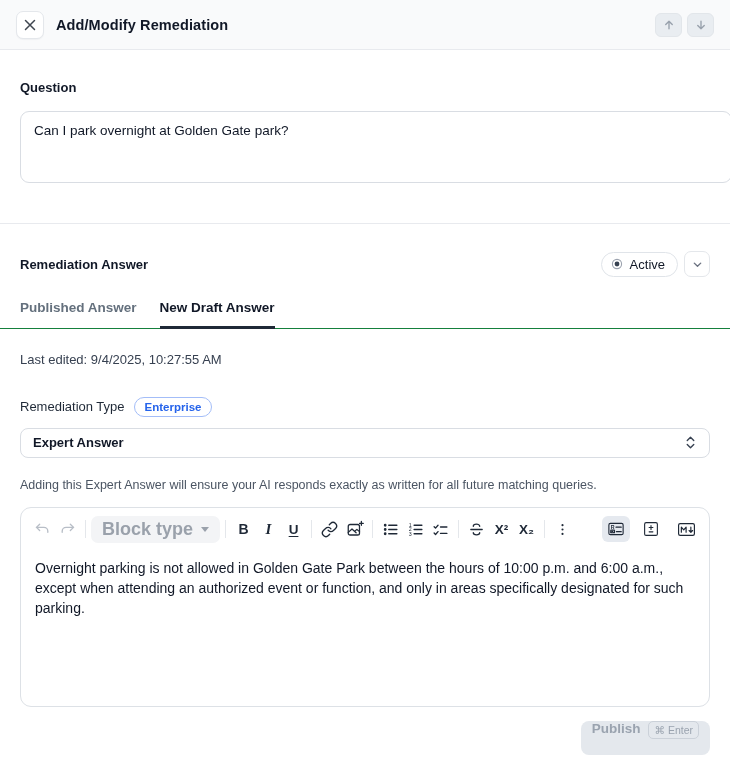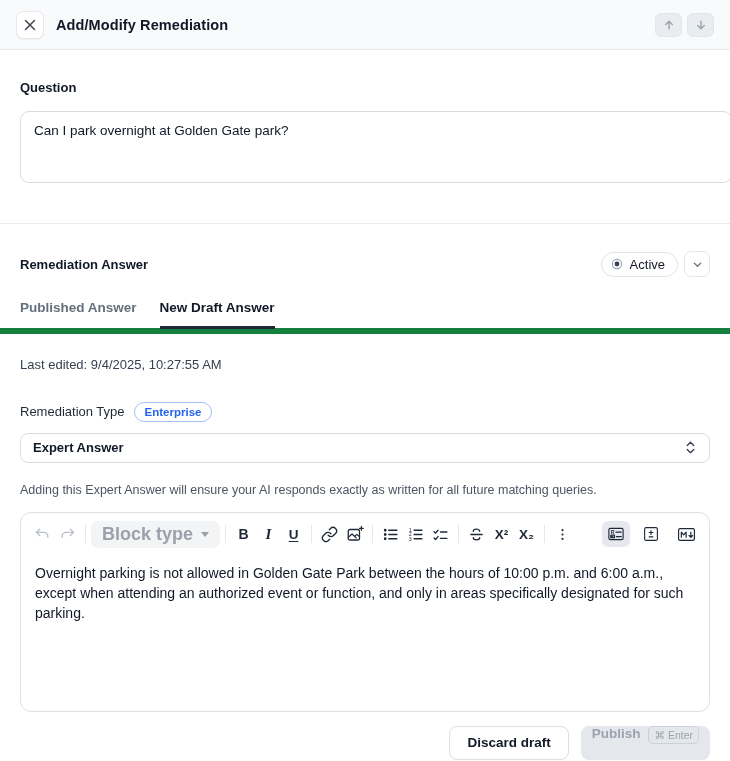--- a/index.html
+++ b/index.html
@@ -21,21 +21,21 @@
   .divider { margin-top:40px; border-top:1px solid #e8eaee; }
 
   
   .status-row { margin-top:27px; display:flex; align-items:center; padding:0 20px; }
   .status-label { font-size:13px; font-weight:700; }
   .status-right { margin-left:auto; display:flex; align-items:center; gap:6px; }
   .status-pill { display:flex; align-items:center; gap:7px; border:1px solid #e0e4e9; border-radius:999px; padding:4px 12px 4px 9px; font-size:13px; color:#111827; background:#fff; cursor:pointer; }
   .status-chevron-btn { width:26px; height:26px; border:1px solid #e4e7eb; border-radius:7px; display:flex; align-items:center; justify-content:center; background:#fff; cursor:pointer; }
 
   
-  .tabs { margin-top:23px; padding:0 20px; display:flex; gap:23px; border-bottom:6px solid #15803d; }
+  .tabs { margin-top:23px; padding:0 20px; display:flex; gap:23px; border-bottom:1px solid #15803d; }
   .tab { padding-bottom:11px; font-size:13.5px; font-weight:700; color:#64707d; cursor:pointer; border-bottom:3px solid transparent; margin-bottom:-1px; }
   .tab.active { color:#111827; border-bottom-color:#1f2937; }
 
   .last-edited { margin-top:23px; padding:0 20px; font-size:13px; color:#374151; }
 
   
   .type-row { margin-top:30px; padding:0 20px; display:flex; align-items:center; gap:9px; }
   .type-label { font-size:13px; color:#1f2937; }
   .type-badge { border:1px solid #a3bdf8; color:#2563eb; font-size:11.5px; font-weight:700; padding:2.5px 10px 3px; border-radius:999px; }
 
@@ -281,18 +281,17 @@
               <path d="M17.5 9v6M15.3 13.3l2.2 2.2 2.2-2.2"></path>
             </svg>
         </span>
       </button>
     </div>
   </div>
   <div class="editor-content" contenteditable="true" spellcheck="false" style="">Overnight parking is not allowed in Golden Gate Park between the hours of 10:00 p.m. and 6:00 a.m., except when attending an authorized event or function, and only in areas specifically designated for such parking.</div>
 </div>
 
 <div class="footer">
-  <button class="btn-discard">Discard draft</button>
   <button class="btn-publish">
     <span>Publish</span>
     <span class="shortcut">⌘ Enter</span>
   </button>
 </div>
 
 </body></html>

